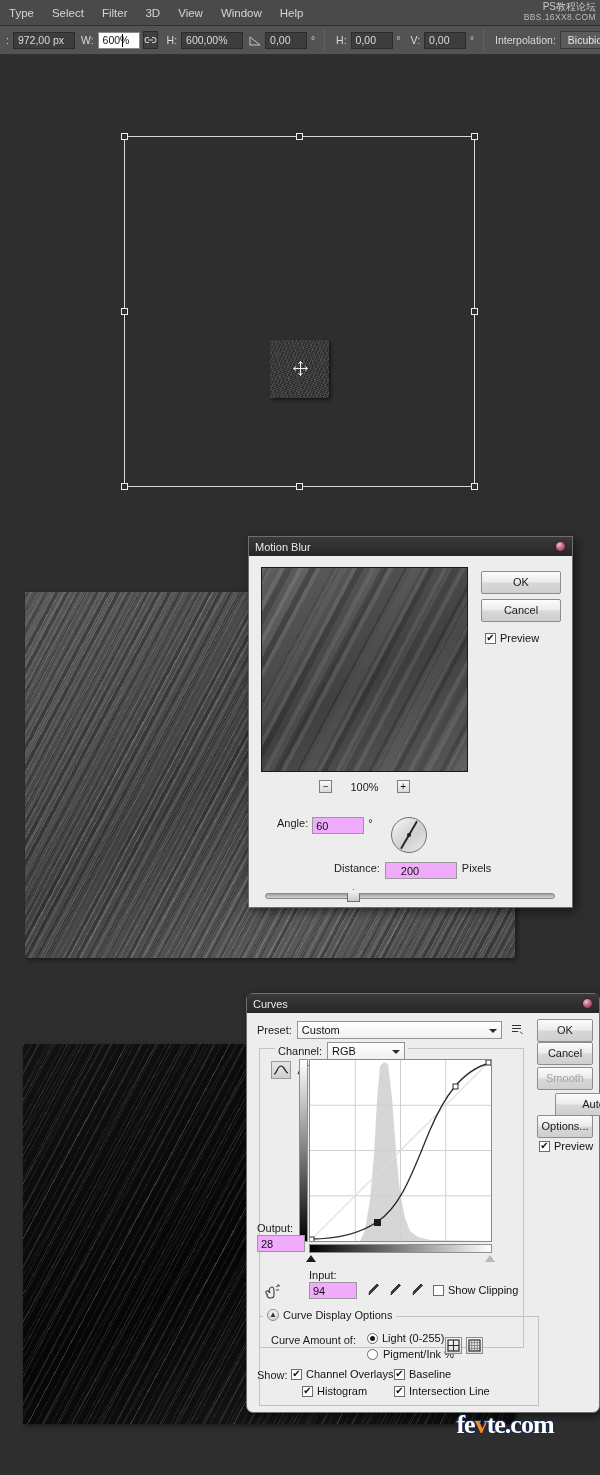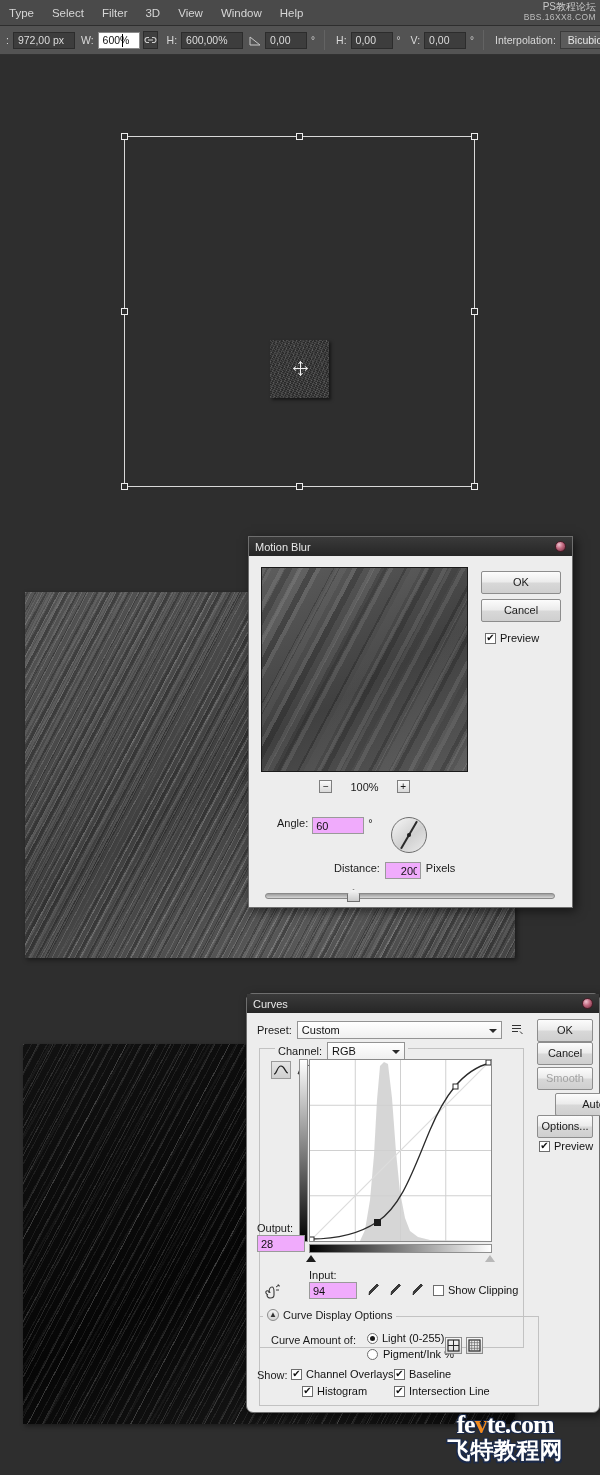--- a/index.html
+++ b/index.html
@@ -269,21 +269,21 @@
     width: 2px; height: 32px; margin-left: -1px; margin-top: -16px;
     background: linear-gradient(180deg,#2a2a2a 0 50%, #2a2a2a 50% 100%);
     transform: rotate(30deg);
   }
   #mb-dial .hub {
     position: absolute; left: 50%; top: 50%;
     width: 4px; height: 4px; margin: -2px 0 0 -2px;
     border-radius: 50%; background: #1e1e1e;
   }
   #mb-dist-row { position: absolute; left: 85px; top: 325px; display: flex; align-items: flex-start; gap: 5px; }
-  #mb-dist-input { width: 36px; padding-left: 15px; }
+  #mb-dist-input { width: 72px; padding-left: 15px; }
   #mb-slider { position: absolute; left: 16px; top: 352px; width: 290px; height: 14px; }
   .track {
     position: absolute; left: 0; top: 4px; width: 100%; height: 6px;
     background: linear-gradient(180deg,#9d9d9d,#d5d5d5);
     border: 1px solid #8a8a8a; border-radius: 3px;
   }
   .thumb {
     position: absolute; top: 0; width: 13px; height: 13px;
     background: linear-gradient(180deg,#f6f6f6,#cacaca);
     border: 1px solid #6f6f6f;
@@ -722,14 +722,13 @@
   <div class="ps-btn" id="cv-options">Options...</div>
 
   <label class="chk" id="cv-preview-chk">
     <span class="box">✔</span>
     <span>Preview</span>
   </label>
 </div>
 
 <div id="watermark">
   <div id="wm-top"><span>fe</span><span class="o1">v</span><span>te.com</span></div>
-  <div id="wm-bottom">飞特教程网</div>
 </div>
 
 </body></html>

